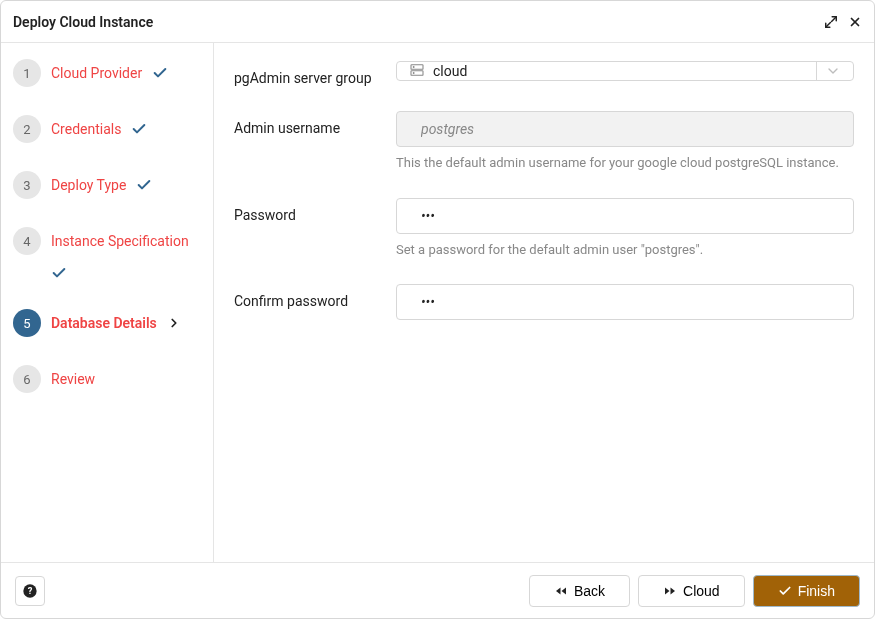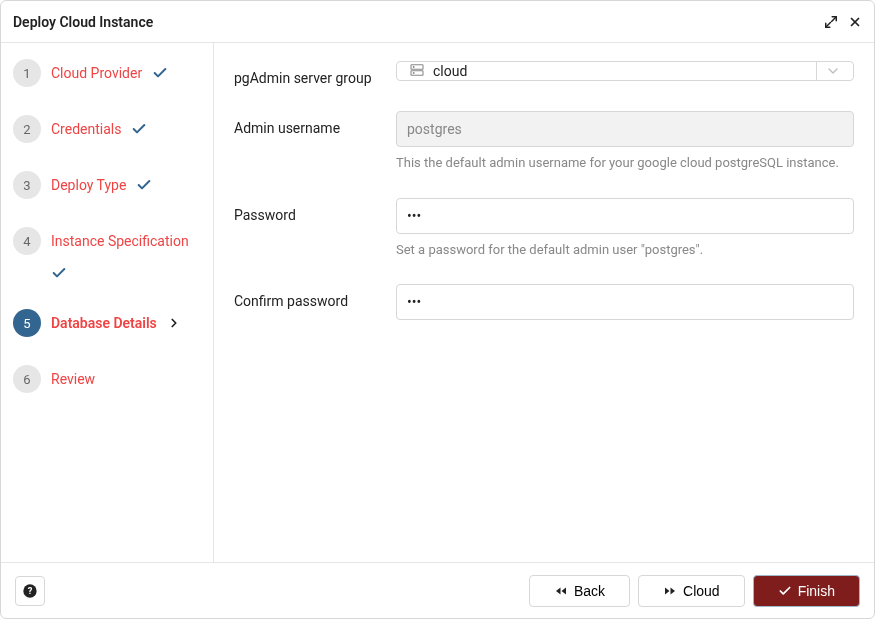--- a/index.html
+++ b/index.html
@@ -117,24 +117,25 @@
   }
   .select .value { flex: 1; color: #222; }
   .select .divider { width: 1px; height: 18px; background: #d7d7d7; }
   .select .caret { color: #bdbdbd; display:inline-flex; }
 
   .input {
     border: 1px solid #d7d7d7;
     border-radius: 4px;
     height: 36px;
     width: 100%;
-    padding: 0 10px;
+    padding: 0 24px;
     font-size: 14px;
     color: #222;
     font-family: inherit;
+    font-style: italic;
   }
   .input.readonly {
     background: #f2f2f2;
     color: #888;
   }
 
   .footer {
     height: 56px;
     border-top: 1px solid #e5e5e5;
     display: flex;
@@ -156,21 +157,21 @@
     height: 32px;
     border: 1px solid #d7d7d7;
     border-radius: 4px;
     background: #fff;
     padding: 0 24px;
     display: flex; align-items: center; gap: 6px;
     font-size: 14px;
     cursor: pointer;
   }
   .btn.primary {
-    background: #7f1d1d;
+    background: #a16207;
     border-color: #9fb9cc;
     color: #fff;
   }
   .btn .icon { display:inline-flex; }
 </style>
 </head>
 <body>
 
 <div class="window">
 

